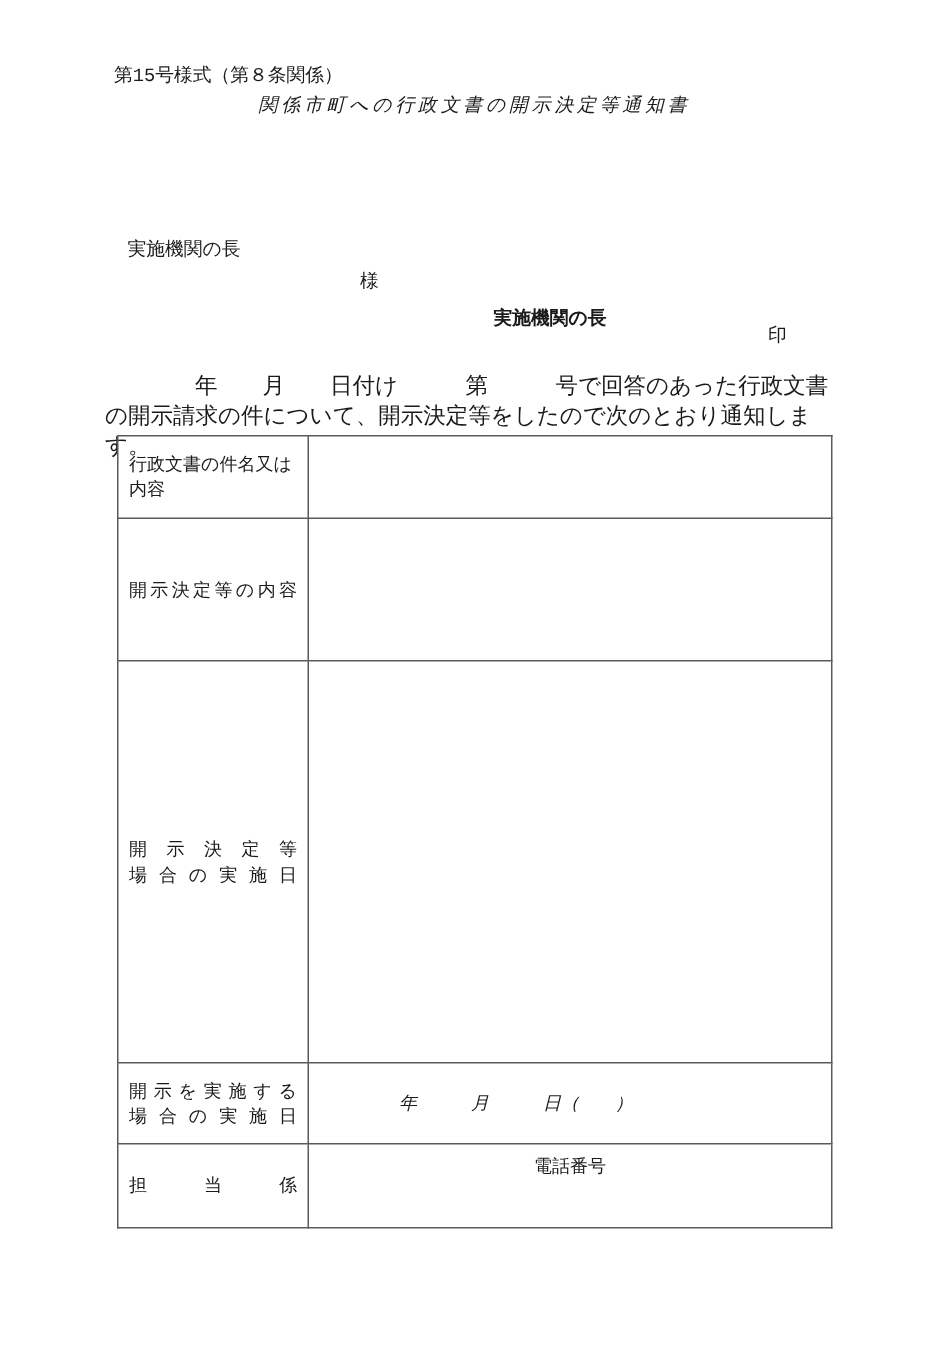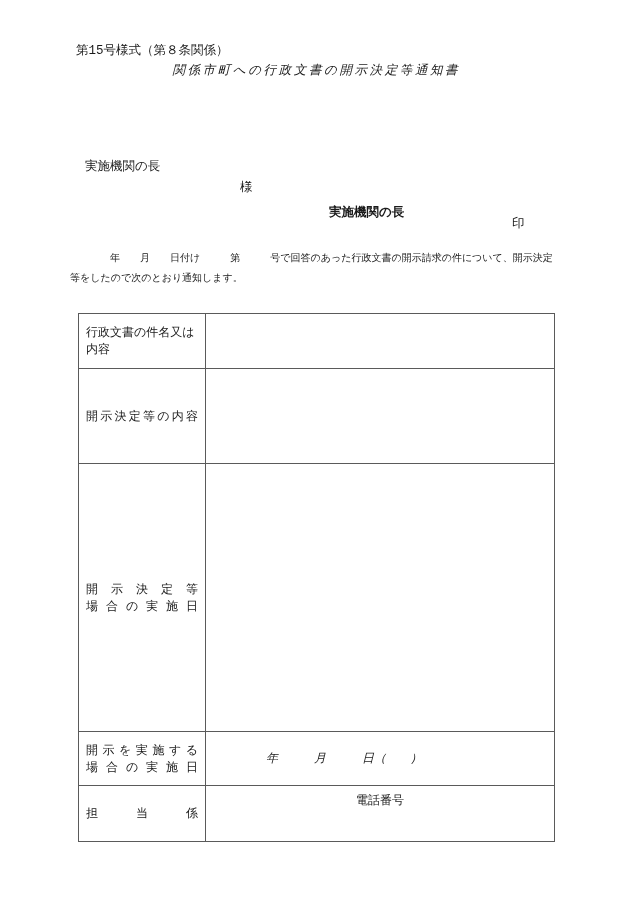--- a/index.html
+++ b/index.html
@@ -91,35 +91,34 @@
     font-size: 12.5px;
     white-space: nowrap;
   }
 
   
   .body-text {
     position: absolute;
     left: 70px;
     top: 248px;
     width: 484px;
-    font-size: 10px;
+    font-size: 15px;
     line-height: 20px;
     white-space: pre-wrap;
     word-break: break-all;
   }
 
   
   .form-table {
     position: absolute;
     left: 78px;
     top: 290px;
     width: 476px;
     border-collapse: collapse;
     table-layout: fixed;
-    margin-top: 23px;
   }
   .form-table td {
     border: 1px solid #5a5a5a;
     padding: 0;
     vertical-align: middle;
     font-size: 12px;
   }
   .lbl-col { width: 127px; }
   .val-col { width: 349px; }
 

